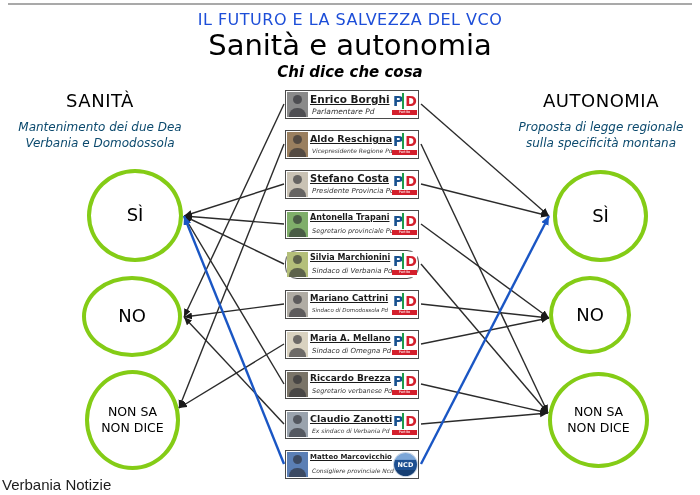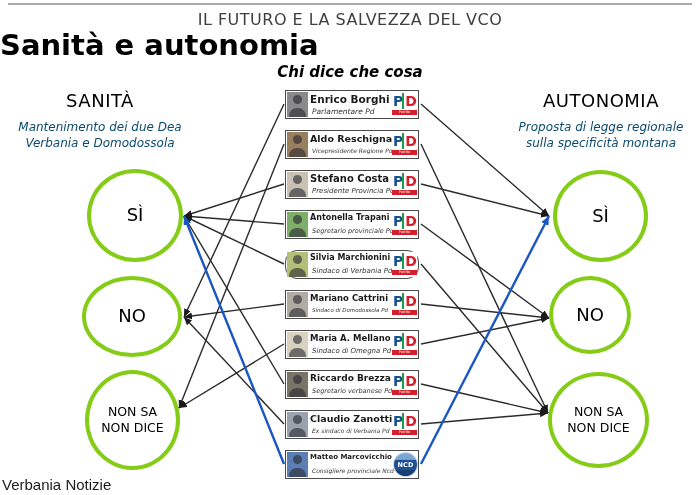--- a/index.html
+++ b/index.html
@@ -1,22 +1,22 @@
 <!DOCTYPE html>
 <html><head>
 <meta charset="utf-8">
 <style>
   html,body{margin:0;padding:0;background:#fff;}
   .stage{position:relative;width:700px;height:495px;background:#ffffff;overflow:hidden;
          font-family:"DejaVu Sans","Liberation Sans",sans-serif;color:#111;}
   .top-rule{position:absolute;left:8px;right:8px;top:3px;height:2px;background:#a9a9a9;}
 
   
-  .kicker{position:absolute;left:0;right:0;top:10px;text-align:center;font-size:16px;color:#404040;letter-spacing:.5px;}
-  .main-title{position:absolute;left:0;right:0;top:28px;text-align:left;font-size:29px;font-weight:bold;color:#000;}
+  .kicker{position:absolute;left:0;right:0;top:10px;text-align:center;font-size:16px;color:#1d4ed8;letter-spacing:.5px;}
+  .main-title{position:absolute;left:0;right:0;top:28px;text-align:center;font-size:29px;font-weight:normal;color:#000;}
   .sub-title{position:absolute;left:0;right:0;top:63px;text-align:center;font-size:15px;font-weight:bold;font-style:italic;color:#000;}
 
   
   .side-head{position:absolute;width:200px;text-align:center;}
   .side-head .t{font-size:18px;letter-spacing:.5px;color:#000;}
   .side-head .s{margin-top:9px;font-size:12px;font-style:italic;color:#0c4a6e;white-space:pre-line;line-height:1.3;}
   .side-left{left:0;top:90px;}
   .side-right{left:501px;top:90px;}
 
   
@@ -27,21 +27,21 @@
 
   svg.wires{position:absolute;left:0;top:0;z-index:2;}
 
   
   .card{position:absolute;left:285px;width:134px;height:29px;background:#fff;border:1px solid #4a4a4a;
         box-sizing:border-box;z-index:3;}
   .photo{position:absolute;left:1px;top:1px;width:21px;height:25px;overflow:hidden;}
   .photo::before{content:"";position:absolute;left:6px;top:3px;width:9px;height:9px;border-radius:50%;background:rgba(42,42,48,.62);}
   .photo::after{content:"";position:absolute;left:2px;bottom:-1px;width:17px;height:10px;border-radius:8px 8px 0 0;background:rgba(42,42,48,.62);}
   .nm{position:absolute;left:24px;top:2px;width:82px;font-size:11px;font-weight:bold;color:#1a1a1a;
-      white-space:nowrap;overflow:hidden;}
+      white-space:nowrap;overflow:hidden;text-decoration:underline;}
   .rl{position:absolute;left:26px;top:16px;width:82px;font-size:7.5px;font-style:italic;color:#333;
       white-space:nowrap;overflow:hidden;}
   
   .logo-pd{position:absolute;right:1px;top:1px;width:25px;height:25px;background:#fff;text-align:center;}
   .pd-mark{height:18px;line-height:18px;font-size:14px;font-weight:bold;letter-spacing:-1px;}
   .pd-p{color:#17518f;}
   .pd-d{color:#d41f2c;border-left:2px solid #1f9d49;padding-left:1px;}
   .pd-banner{height:5px;line-height:5px;background:#d41f2c;color:#fff;font-size:3.5px;overflow:hidden;}
   
   .logo-ncd{position:absolute;right:1px;top:2px;width:23px;height:23px;border-radius:50%;

